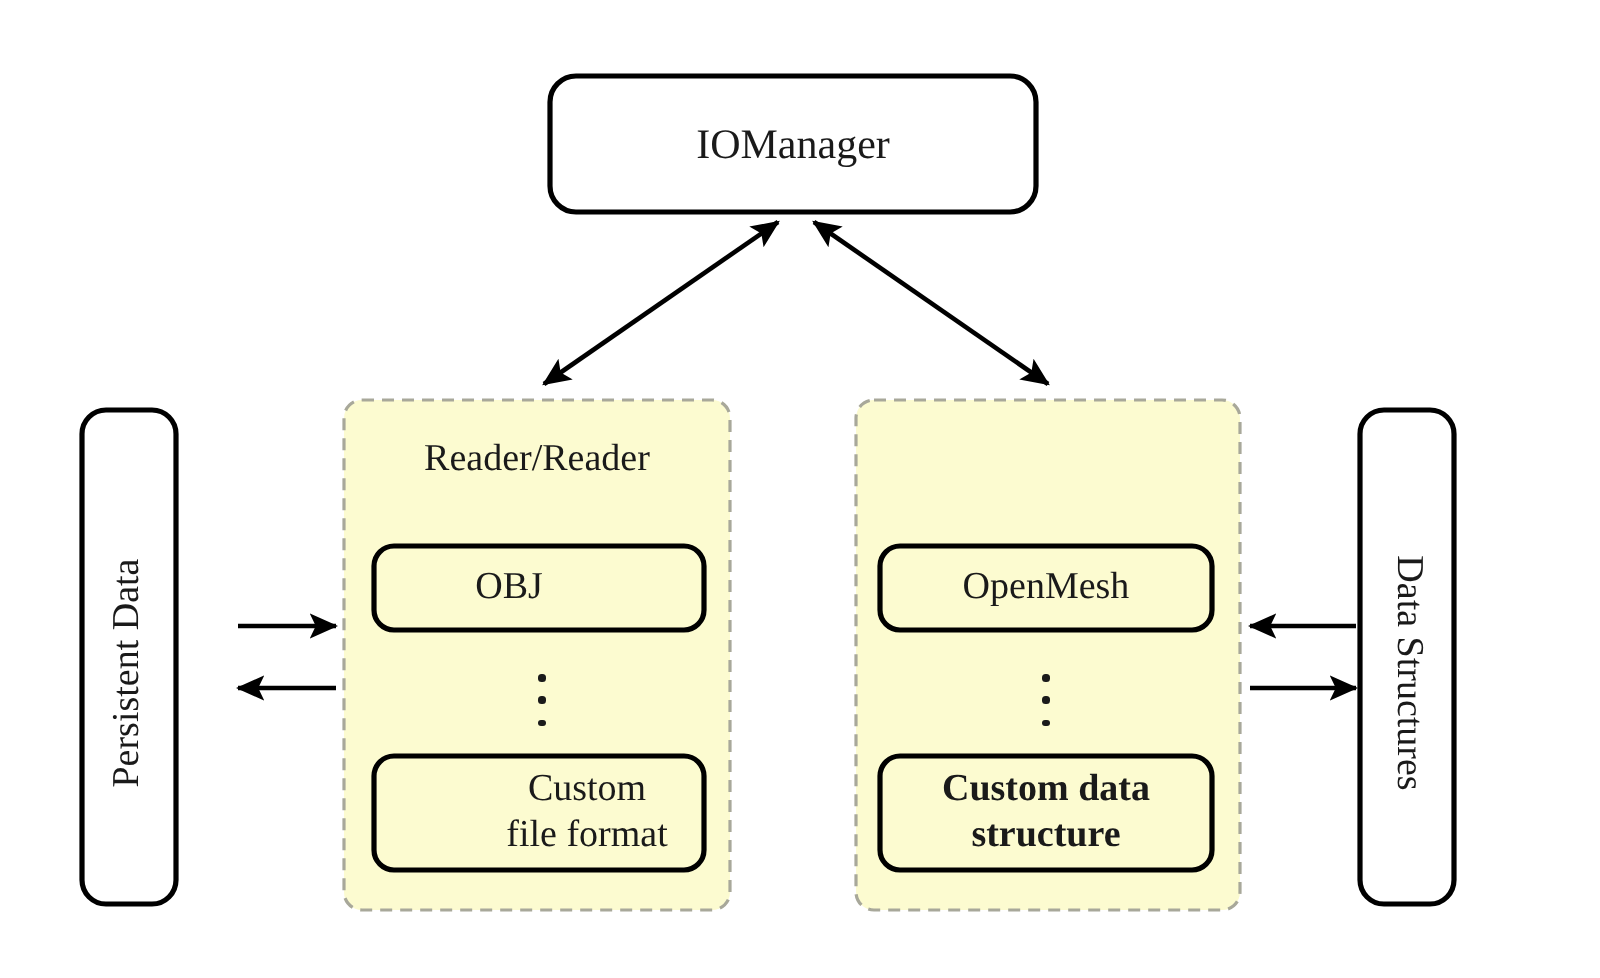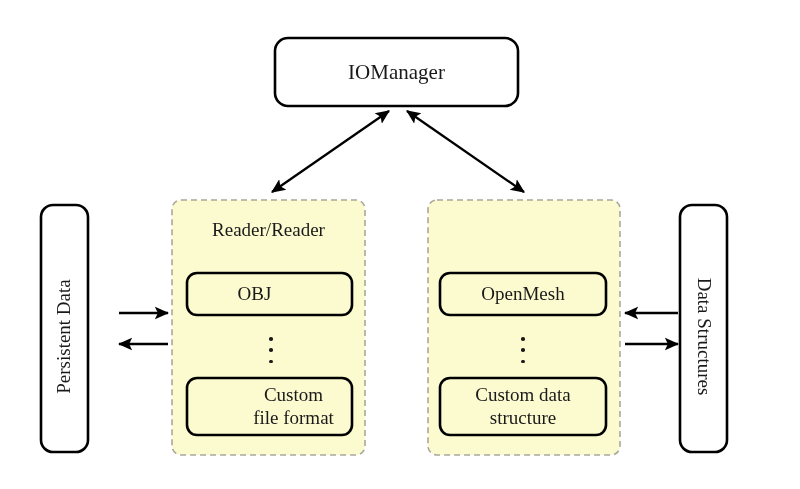--- a/index.html
+++ b/index.html
@@ -108,21 +108,21 @@
   <div class="node-label panel-title" style="left:172px; top:216px; width:193px; height:28px;">Reader/Reader</div>
 
 
   <div class="node-label inner-label" style="left:172px; top:273px; width:165px; height:42px;">OBJ</div>
 
   <div class="node-label inner-label" style="left:187px; top:378px; width:165px; height:57px;margin-left:24px;">Custom
 file format</div>
 
   <div class="node-label inner-label" style="left:440px; top:273px; width:166px; height:42px;">OpenMesh</div>
 
-  <div class="node-label inner-label" style="left:440px; top:378px; width:166px; height:57px;">Custom data
+  <div class="node-label inner-label" style="left:440px; top:378px; width:166px; height:57px;font-weight:bold;">Custom data
 structure</div>
 
   <div class="node-label vert-label rot-left" style="left:-59px; top:313px; width:247px; height:47px;">Persistent Data</div>
 
   <div class="node-label vert-label rot-right" style="left:580px; top:313px; width:247px; height:47px;">Data Structures</div>
 
   <div class="dots" style="left:263px; top:337px; width:16px; height:26px;">
     <span></span>
     <span></span>
     <span></span>

